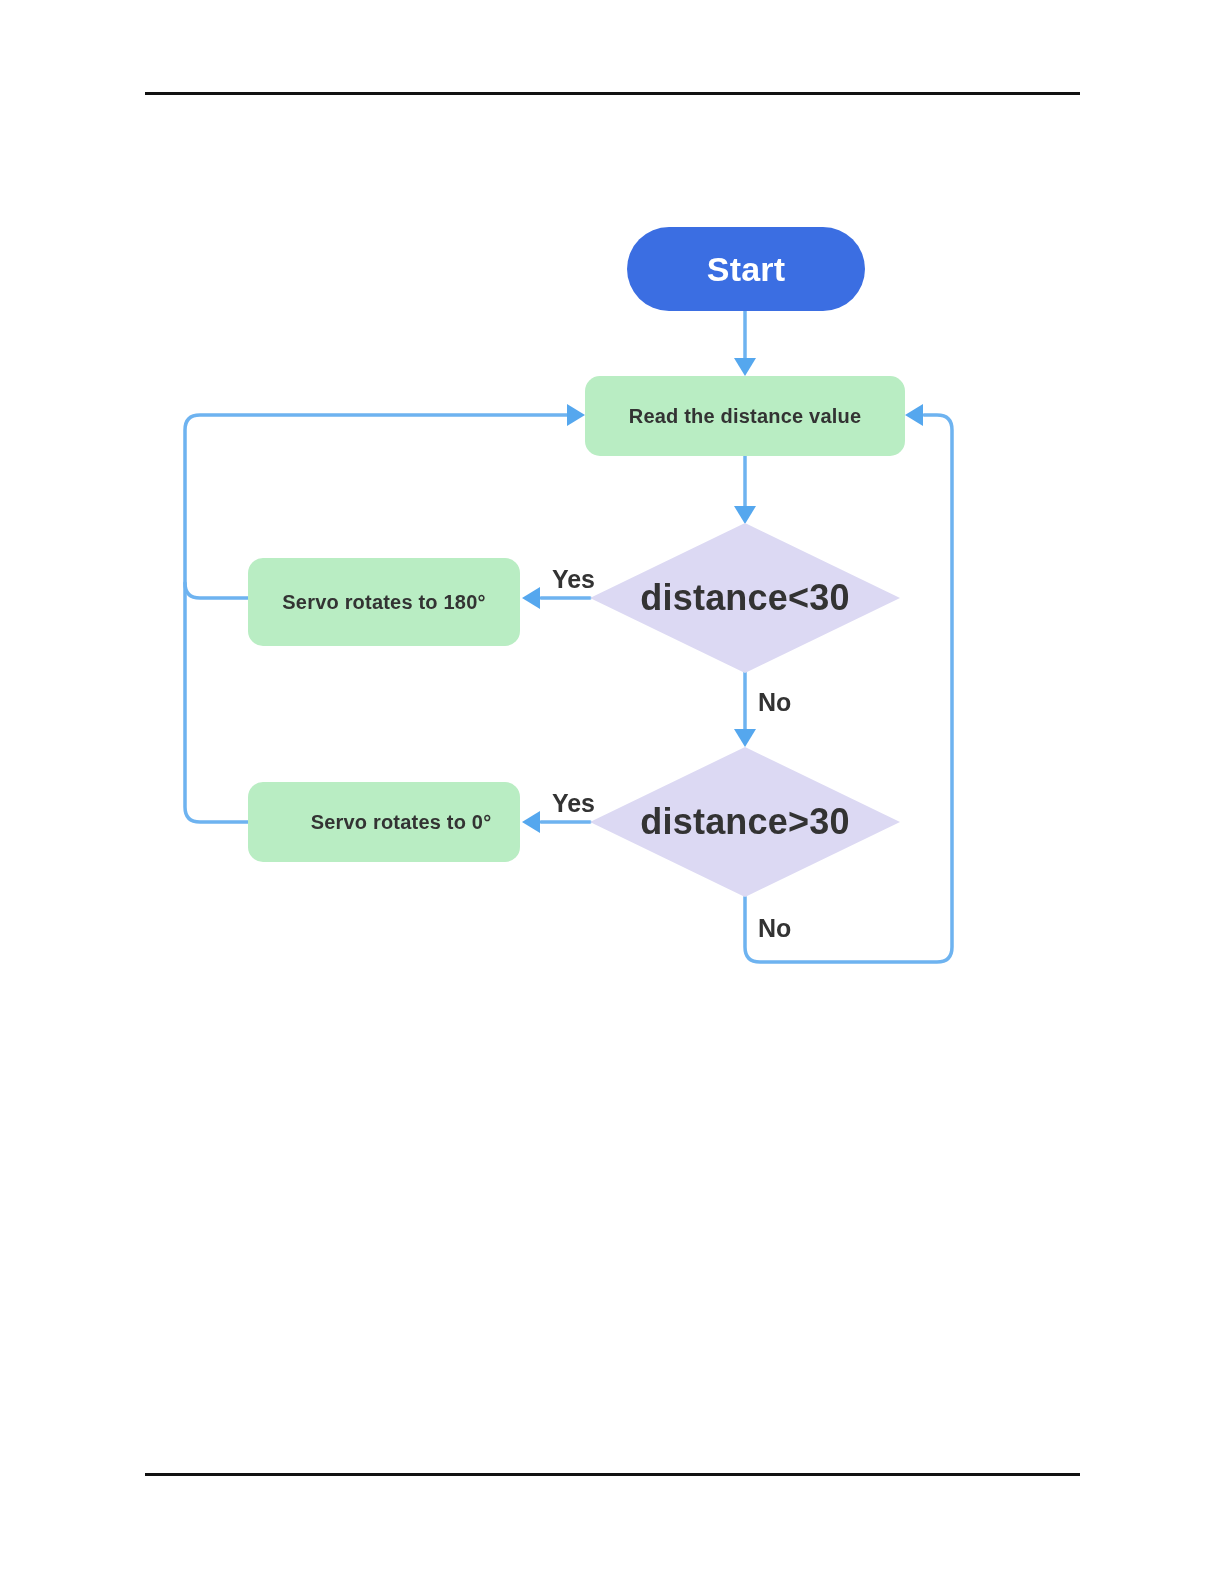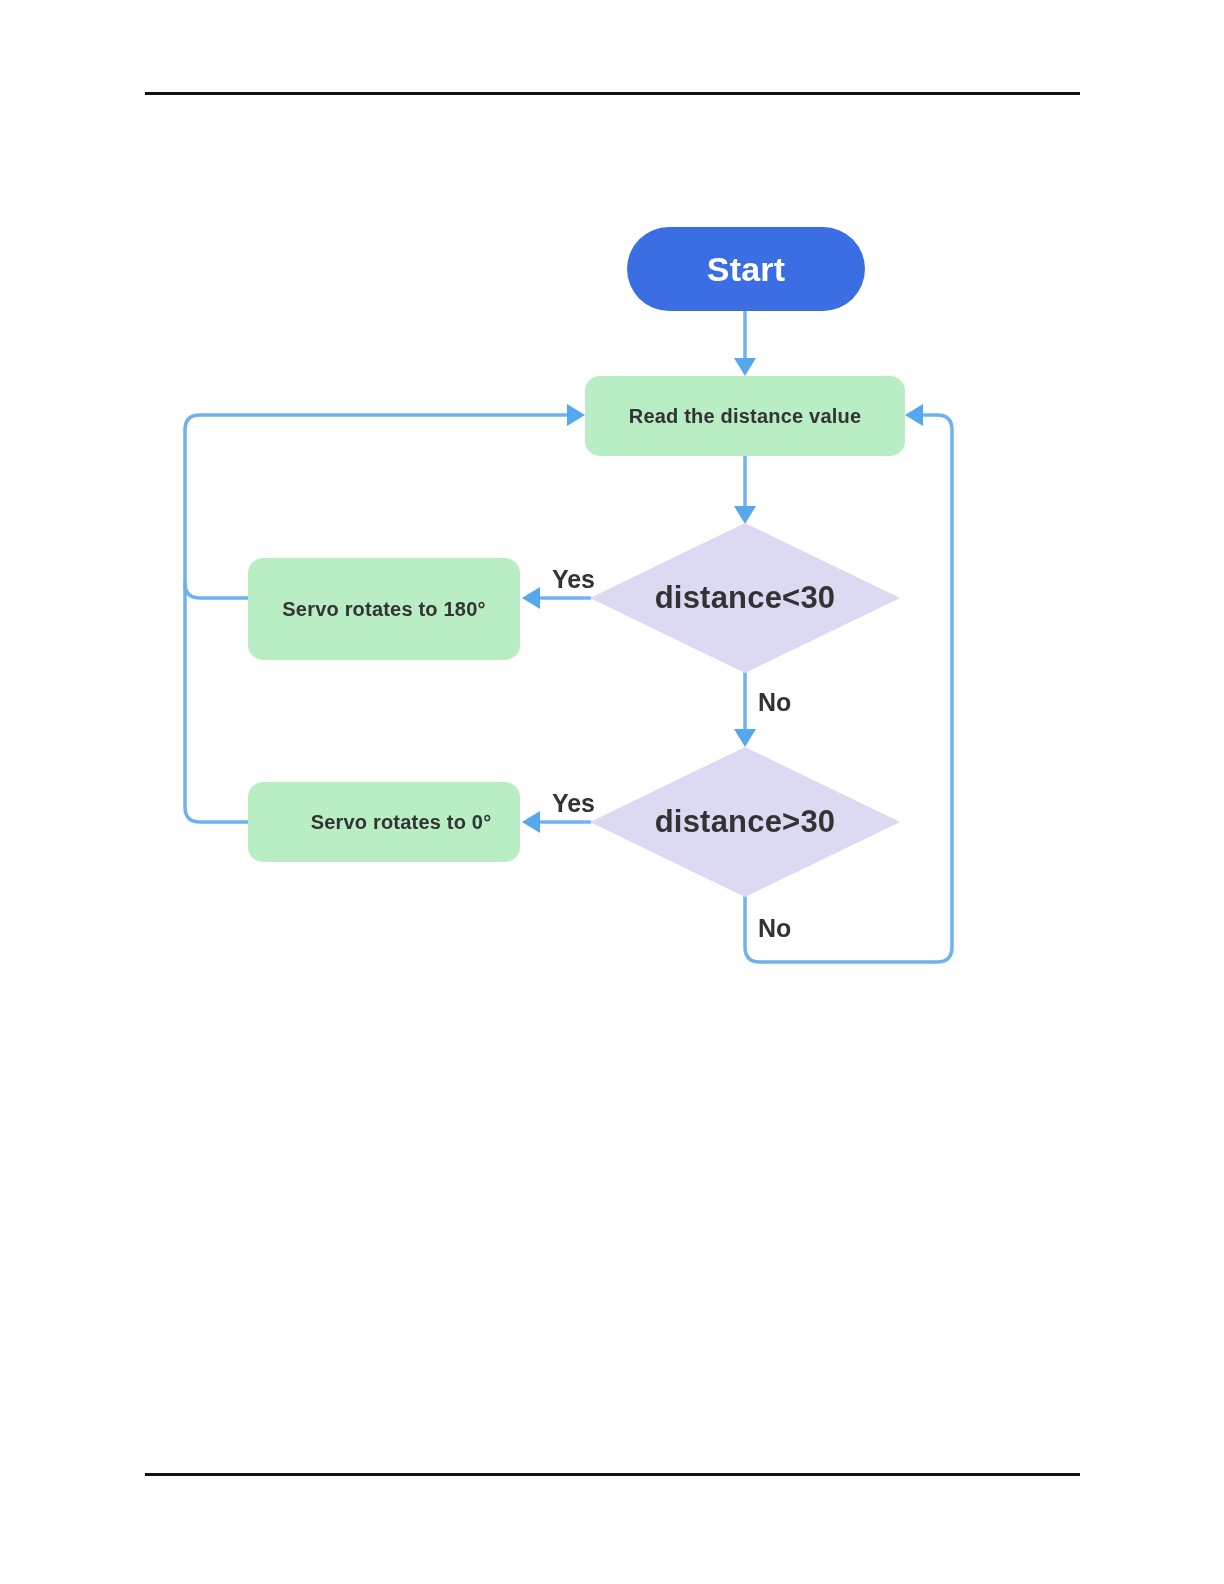--- a/index.html
+++ b/index.html
@@ -23,24 +23,24 @@
     color:var(--node-text); font-size:20px; font-weight:600; letter-spacing:0.2px;
     text-align:center; box-sizing:border-box;
   }
   .terminator{
     left:627px; top:227px; width:238px; height:84px; border-radius:42px;
     background:var(--terminator-bg); color:var(--terminator-text);
     font-size:34px; font-weight:600;
   }
   .process{background:var(--process-bg); border-radius:15px;}
   .process-read{left:585px; top:376px; width:320px; height:80px;}
-  .process-180{left:248px; top:558px; width:272px; height:102px;}
+  .process-180{left:248px; top:558px; width:272px; height:88px;}
   .process-0{left:248px; top:782px; width:272px; height:80px;padding-left:34px;}
   .decision{
-    background:var(--decision-bg); width:310px; height:150px; font-size:31px;
+    background:var(--decision-bg); width:310px; height:150px; font-size:36px;
     clip-path:polygon(50% 0%, 100% 50%, 50% 100%, 0% 50%);
     justify-content:center;
   }
   .decision-1{left:590px; top:523px;}
   .decision-2{left:590px; top:747px;}
   .edge-label{
     position:absolute; color:var(--label-text); font-size:25px; font-weight:600;
     line-height:1.1; text-align:right;
   }
   .label-yes-1{left:531px; top:566px; width:64px;}

